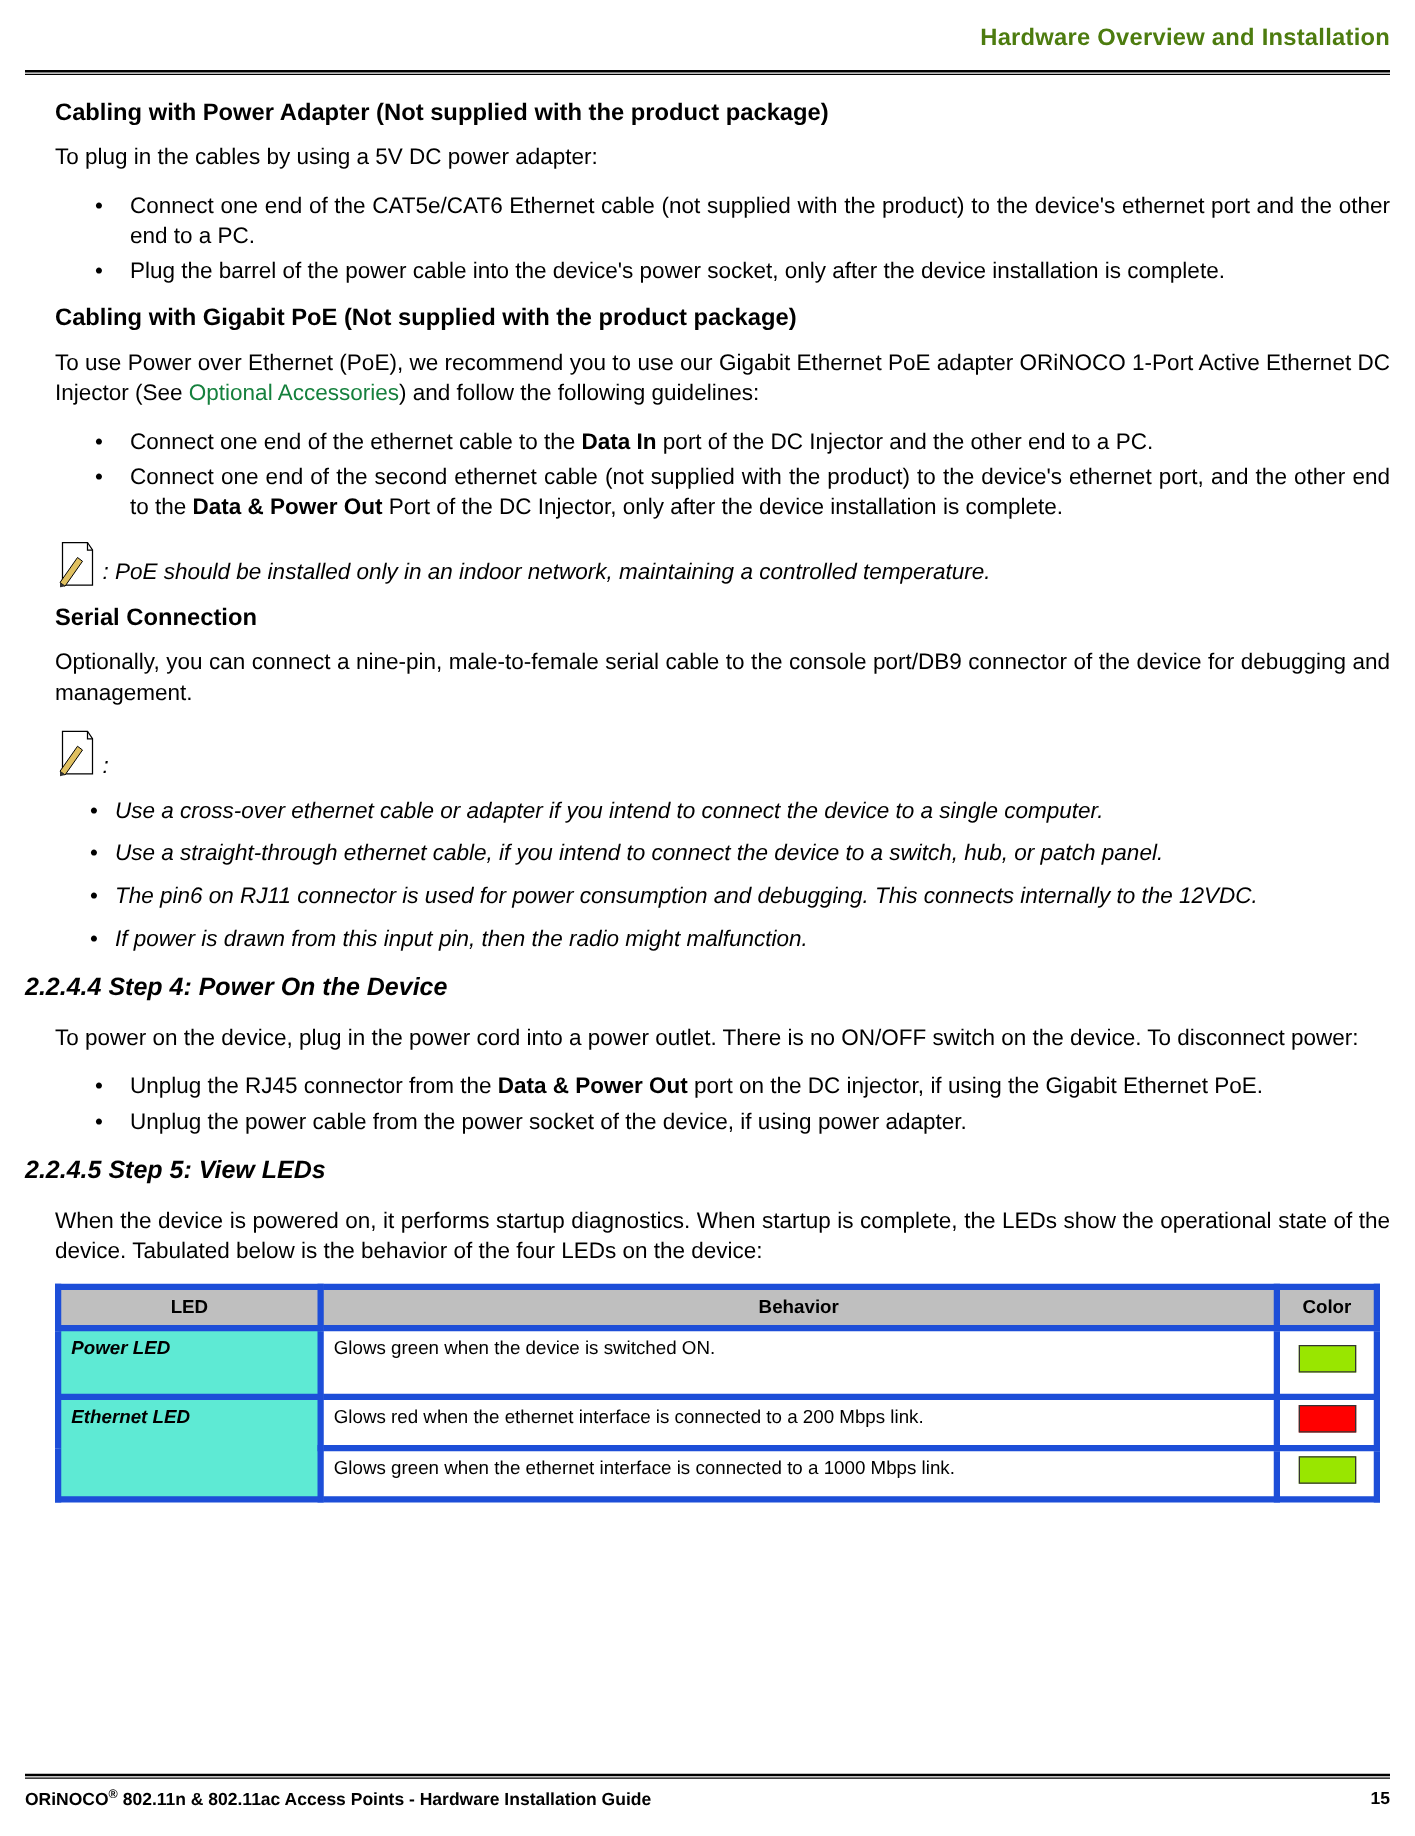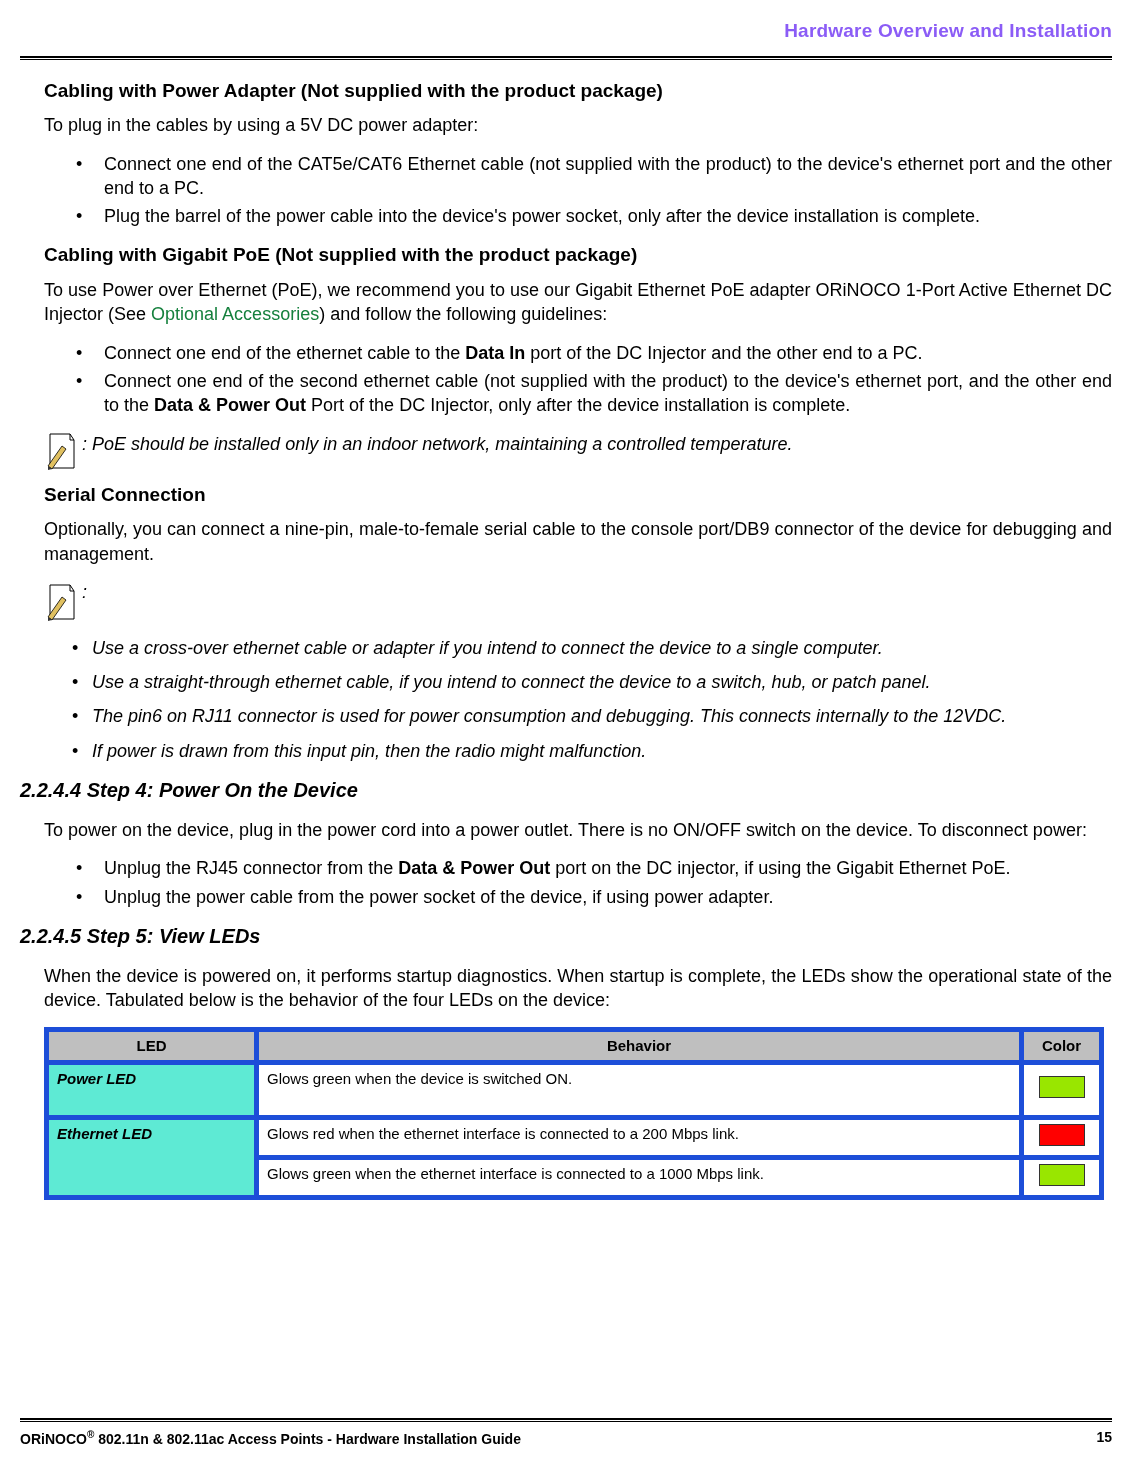--- a/index.html
+++ b/index.html
@@ -15,21 +15,21 @@
     height: 1469px;
     box-sizing: border-box;
     padding: 18px 20px 20px 20px;
     position: relative;
     font-size: 18px;
     line-height: 1.35;
   }
   .running-head {
     text-align: right;
     font-weight: 700;
-    color: #8b5cf6;
+    color: #4d7c0f;
     font-size: 19px;
     letter-spacing: 0.2px;
     margin-bottom: 12px;
   }
   .rule-double {
     border-top: 2px solid #000;
     margin-bottom: 1px;
   }
   .rule-single {
     border-top: 1px solid #000;
@@ -75,21 +75,21 @@
     margin-left: 22px;
     font-style: italic;
     margin-bottom: 10px;
   }
   ul.bullets.small > li::before {
     left: 6px;
     font-style: normal;
   }
   .note-row {
     display: flex;
-    align-items: flex-start;
+    align-items: flex-end;
     margin: 6px 0 12px 0;
   }
   .note-icon {
     width: 34px;
     height: 38px;
     margin-right: 4px;
     flex-shrink: 0;
   }
   .note-text {
     font-style: italic;

